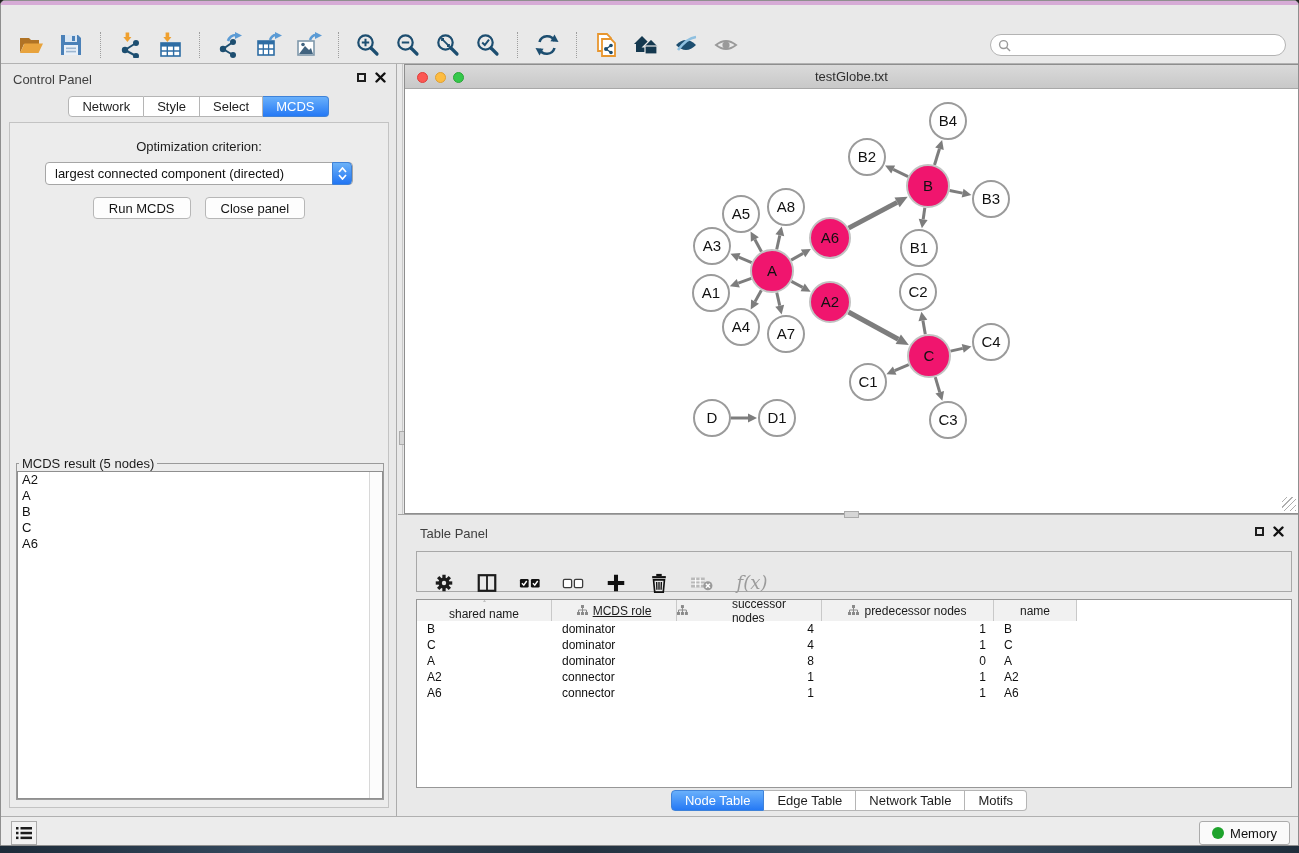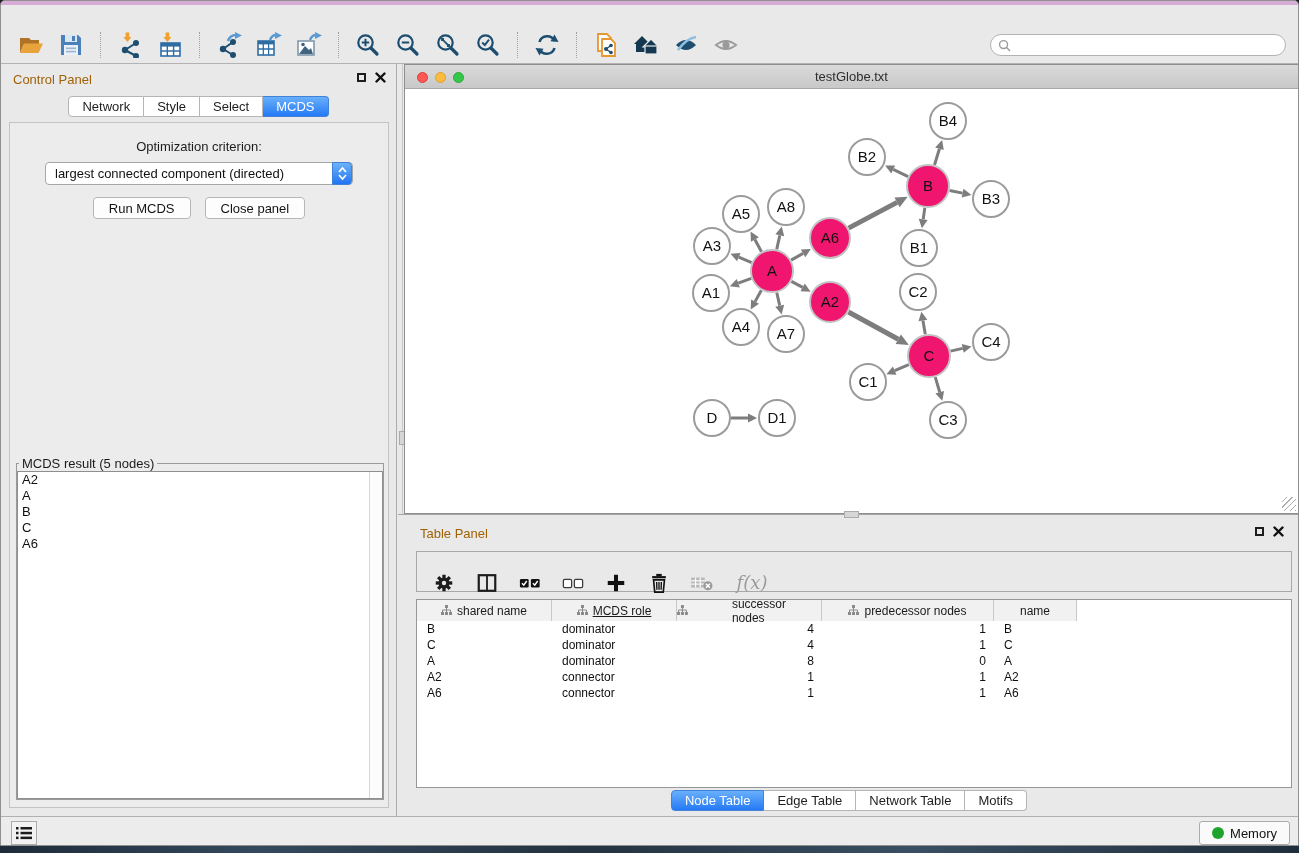--- a/index.html
+++ b/index.html
@@ -18,21 +18,21 @@
   
   .toolbar { position:absolute; left:0; top:26px; width:100%; height:37px; background:#e9e9e9; border-bottom:1px solid #b2b2b2; display:flex; align-items:center; padding-left:10px; }
   .tb-btn { width:34px; height:30px; display:flex; align-items:center; justify-content:center; margin:0 3px; }
   .tb-sep { width:1px; height:26px; border-left:1px dotted #9e9e9e; margin:0 9px; }
   .tb-icon { width:26px; height:26px; }
   .search-wrap { position:absolute; right:12px; top:7px; width:296px; height:22px; background:#fff; border:1px solid #b3b3b3; border-radius:12px; display:flex; align-items:center; padding-left:7px; }
   .search-wrap input { border:none; outline:none; flex:1; font-size:12px; background:transparent; height:18px; margin-left:4px; }
   
   .control-panel { position:absolute; left:0; top:63px; width:396px; height:752px; background:#e9e9e9; border-right:1px solid #acacac; }
   .panel-header { position:relative; height:30px; }
-  .panel-title { position:absolute; left:12px; top:8px; font-size:13px; color:#a16207; }
+  .panel-title { position:absolute; left:12px; top:8px; font-size:13px; color:#404040; }
   .panel-btns { position:absolute; right:10px; top:8px; display:flex; gap:9px; align-items:center; }
   .float-glyph { width:9px; height:9px; border:2px solid #1d1d1d; display:inline-block; }
   .tabs-row { display:flex; justify-content:center; margin-top:2px; }
   .seg { font-size:13px; color:#1d1d1d; background:#fff; border:1px solid #b5b5b5; border-left:none; padding:2px 13px; height:21px; line-height:16px; }
   .seg:first-child { border-left:1px solid #b5b5b5; border-radius:4px 0 0 4px; }
   .seg:last-child { border-radius:0 4px 4px 0; }
   .seg.selected { background:linear-gradient(#69b0fb,#2579f5); color:#fff; border-color:#3f82d8; }
   .cp-content { position:absolute; left:8px; top:58px; width:380px; height:686px; background:#ececec; border:1px solid #c3c3c3; }
   .opt-label { text-align:center; margin-top:16px; font-size:13px; color:#1c1c1c; }
   .dropdown { position:relative; margin:8px auto 12px; width:308px; height:23px; background:#fff; border:1px solid #a6a6a6; border-radius:4px; font-size:13px; line-height:21px; padding-left:9px; color:#111; }
@@ -469,21 +469,21 @@
           <line x1="18.3" y1="11.8" x2="22.7" y2="16.2" stroke="#fff" stroke-width="1.6"></line>
           <line x1="22.7" y1="11.8" x2="18.3" y2="16.2" stroke="#fff" stroke-width="1.6"></line>
         </svg>
       </span>
       <span class="tp-tool" style="width:40px;">
         <span class="fx-label">f(x)</span>
       </span>
     </div>
     <div class="data-table">
       <div class="dt-header" id="dt-header">
-          <div class="dt-hcell" style="width: 135px;">
+          <div class="dt-hcell" style="width: 135px; flex-direction: column;">
             <svg width="11" height="11" viewBox="0 0 11 11">
               <g fill="#8a8a8a">
                 <rect x="4" y="0" width="3" height="3"></rect>
                 <rect x="0" y="7" width="3" height="3"></rect>
                 <rect x="4" y="7" width="3" height="3"></rect>
                 <rect x="8" y="7" width="3" height="3"></rect>
               </g>
               <g stroke="#8a8a8a" stroke-width="1" fill="none">
                 <path d="M5.5 3 v2 M1.5 7 v-2 h8 v2 M5.5 5 v2"></path>
               </g>

